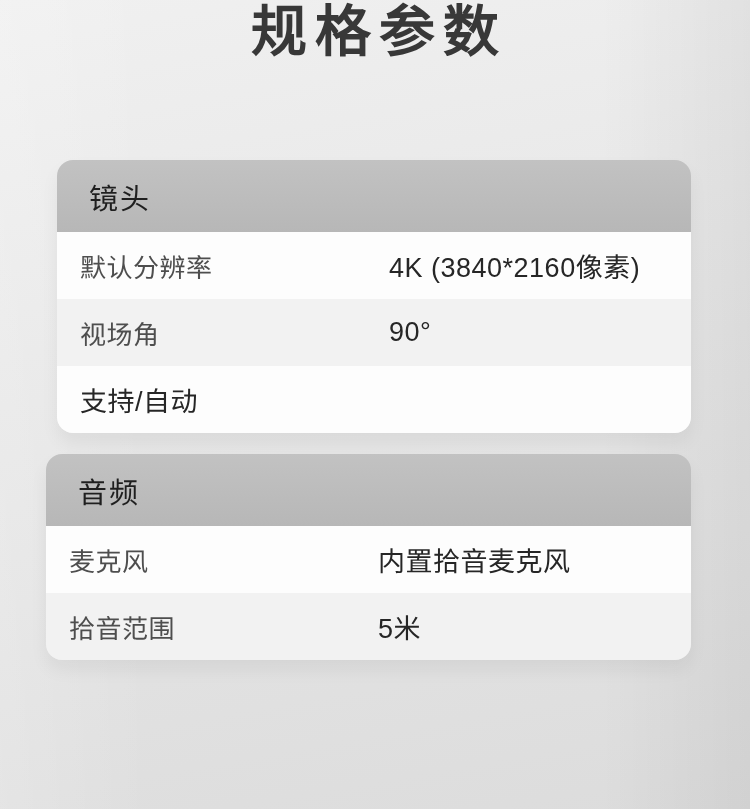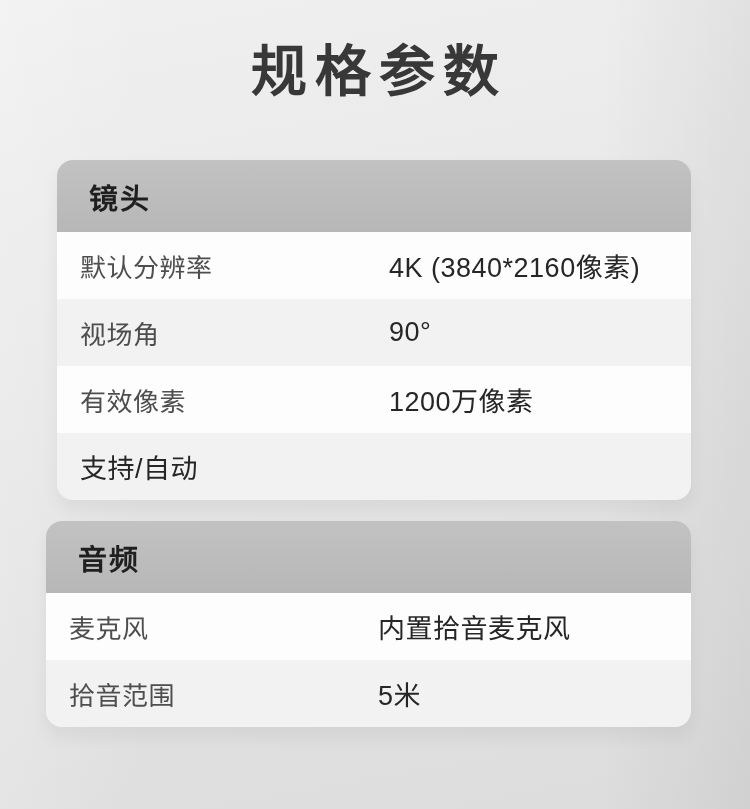--- a/index.html
+++ b/index.html
@@ -11,21 +11,20 @@
     position: relative;
     font-family: "Liberation Sans", "DejaVu Sans", sans-serif;
     background:
       linear-gradient(90deg, rgba(255,255,255,0.18) 0%, rgba(255,255,255,0) 20%, rgba(0,0,0,0) 80%, rgba(0,0,0,0.05) 100%),
       linear-gradient(170deg, #f0f0f0 0%, #e8e8e8 38%, #e2e2e2 70%, #dcdcdc 100%);
     background-color: #e7e7e7;
   }
 
   .page-title {
     margin: 0;
-    padding-top: 40px;
     height: 104px;
     text-align: center;
     font-size: 56px;
     line-height: 64px;
     font-weight: 700;
     letter-spacing: 8px;
     text-indent: 8px;
     color: var(--title-color, #383838);
   }
 
@@ -41,21 +40,21 @@
 
   .card-header {
     height: 72px;
     display: flex;
     align-items: center;
     padding: 0 32px;
     background: linear-gradient(180deg, var(--header-bg-top, #c2c2c2) 0%, var(--header-bg-bottom, #b7b7b7) 100%);
   }
   .card-title {
     font-size: 29px;
-    font-weight: 700;
+    font-weight: 400;
     letter-spacing: 2px;
     color: var(--header-text, #1f1f1f);
   }
 
   .spec-row {
     height: 67px;
     display: flex;
     align-items: center;
     padding: 0 20px 0 23px;
     background: var(--row-bg, #fdfdfd);
@@ -91,24 +90,20 @@
       <div class="card-body">
         <div class="spec-row">
           <span class="spec-label">默认分辨率</span>
           <span class="spec-value">4K (3840*2160像素)</span>
         </div>
         <div class="spec-row">
           <span class="spec-label">视场角</span>
           <span class="spec-value">90°</span>
         </div>
         <div class="spec-row">
-          <span class="spec-label">有效像素</span>
-          <span class="spec-value">1200万像素</span>
-        </div>
-        <div class="spec-row">
           <span class="spec-value">支持/自动</span>
         </div>
       </div>
     </section>
     <section class="card">
       <div class="card-header">
         <span class="card-title">音频</span>
       </div>
       <div class="card-body">
         <div class="spec-row">

